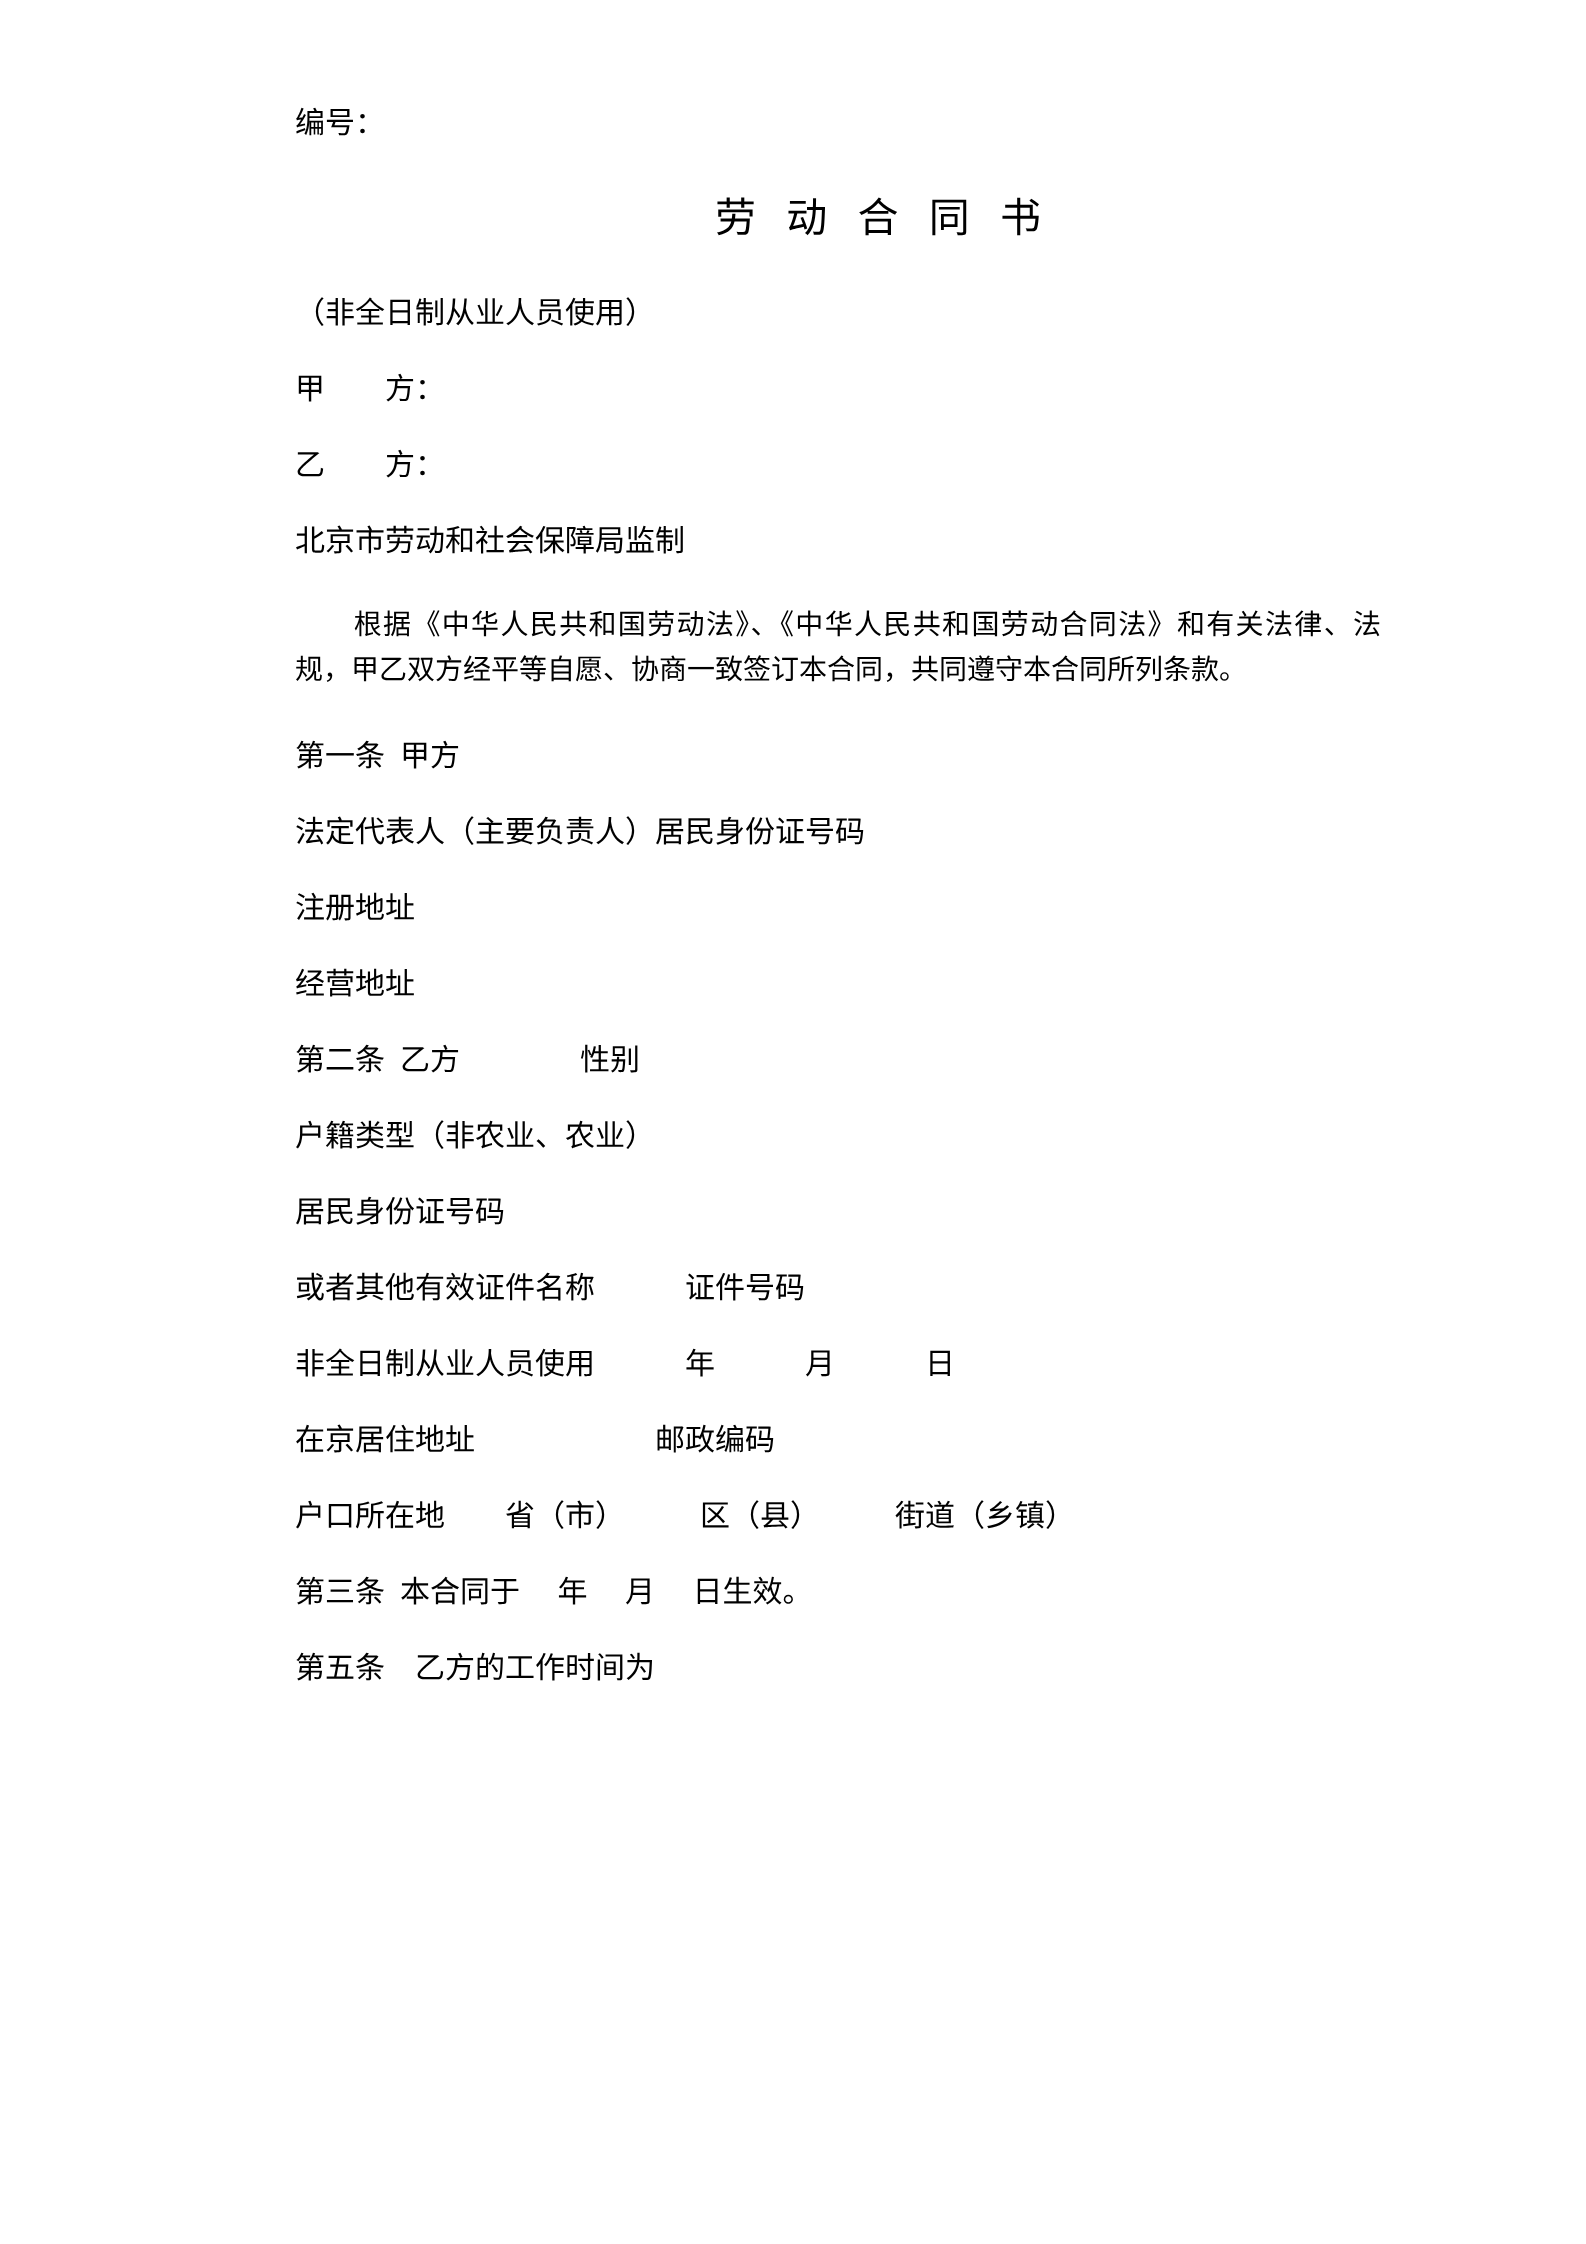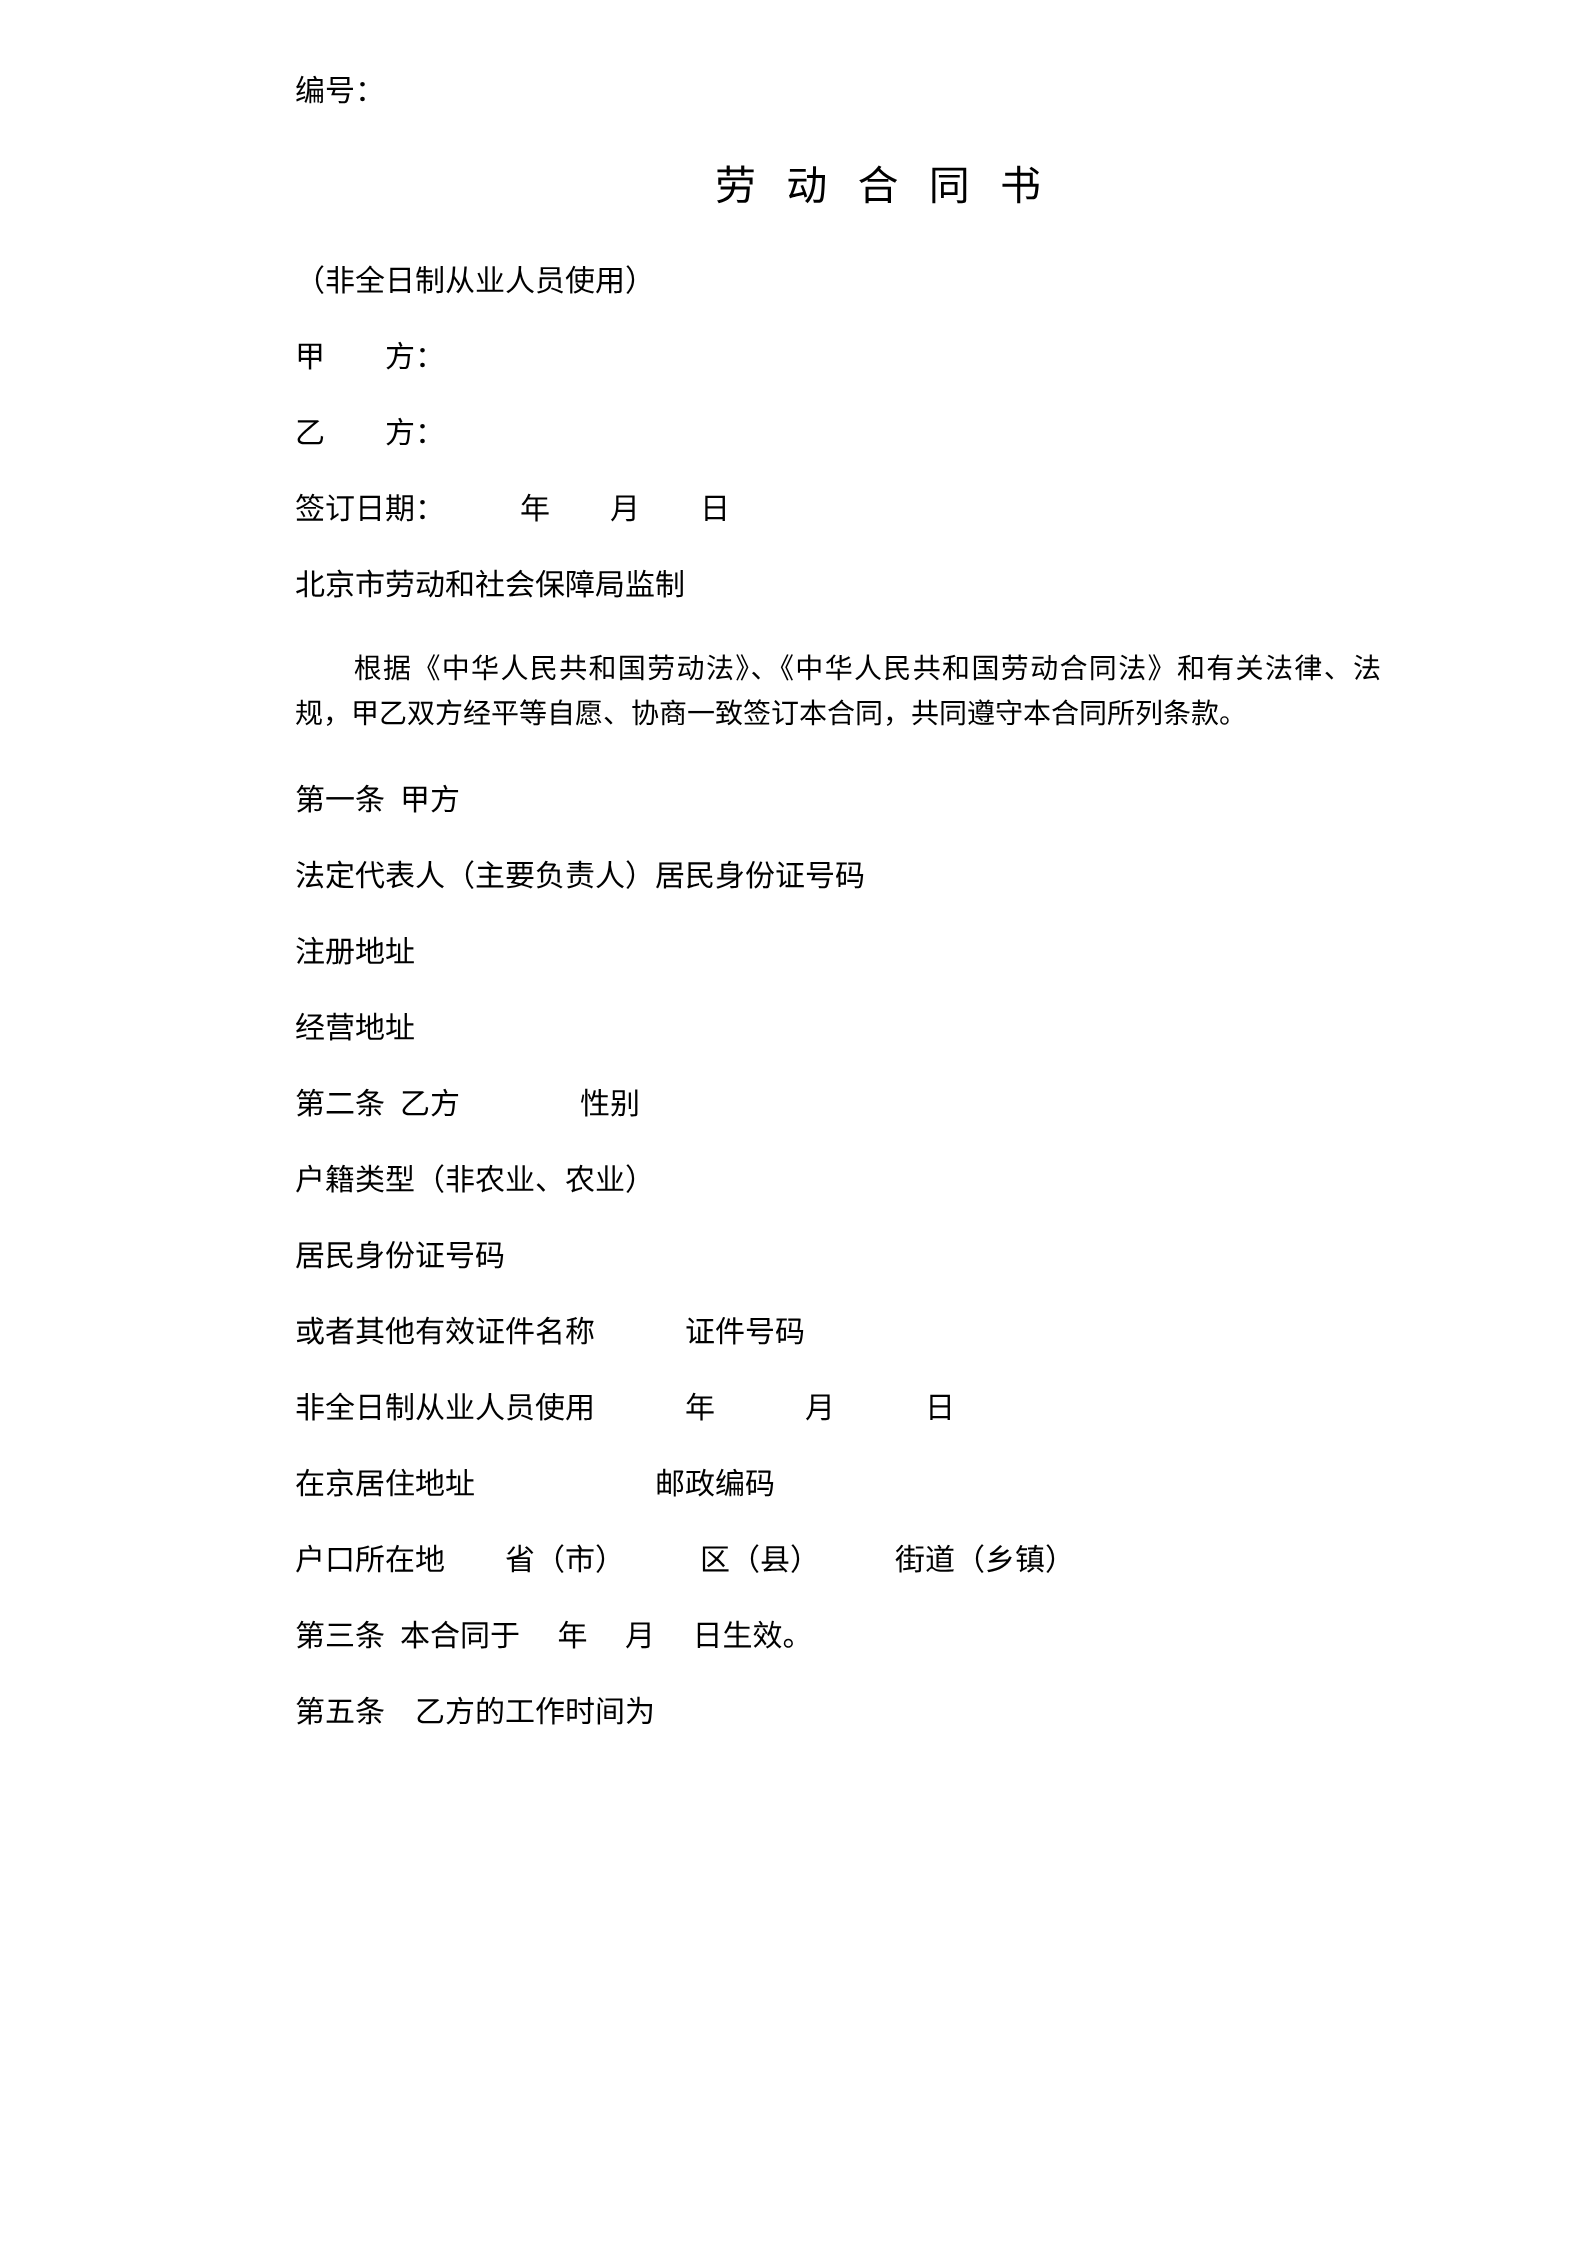--- a/index.html
+++ b/index.html
@@ -12,21 +12,21 @@
     height: 2244px;
     font-family: "Liberation Serif", "DejaVu Serif", serif;
     color: #000000;
     position: relative;
     overflow: hidden;
   }
   .page {
     box-sizing: border-box;
     width: 1586px;
     height: 2244px;
-    padding: 76px 205px 0 295px;
+    padding: 108px 205px 0 295px;
   }
   .line {
     font-size: 30px;
     line-height: 1.0;
     margin: 0 0 46px 0;
     white-space: pre;
   }
   .title {
     font-size: 41px;
     text-align: center;
@@ -52,21 +52,20 @@
   <div class="line">编号：</div>
 
   <div class="title">劳 动 合 同 书</div>
 
   <div class="line">（非全日制从业人员使用）</div>
 
   <div class="line">甲　　方：</div>
 
   <div class="line">乙　　方：</div>
 
-  <div class="line">签订日期：　　　年　　月　　日</div>
 
   <div class="line">北京市劳动和社会保障局监制</div>
 
   <div class="para">　　根据《中华人民共和国劳动法》、《中华人民共和国劳动合同法》和有关法律、法规，甲乙双方经平等自愿、协商一致签订本合同，共同遵守本合同所列条款。</div>
 
   <div class="line">第一条  甲方</div>
   <div class="line">法定代表人（主要负责人）居民身份证号码</div>
   <div class="line">注册地址</div>
   <div class="line">经营地址</div>
   <div class="line">第二条  乙方　　　　性别</div>

